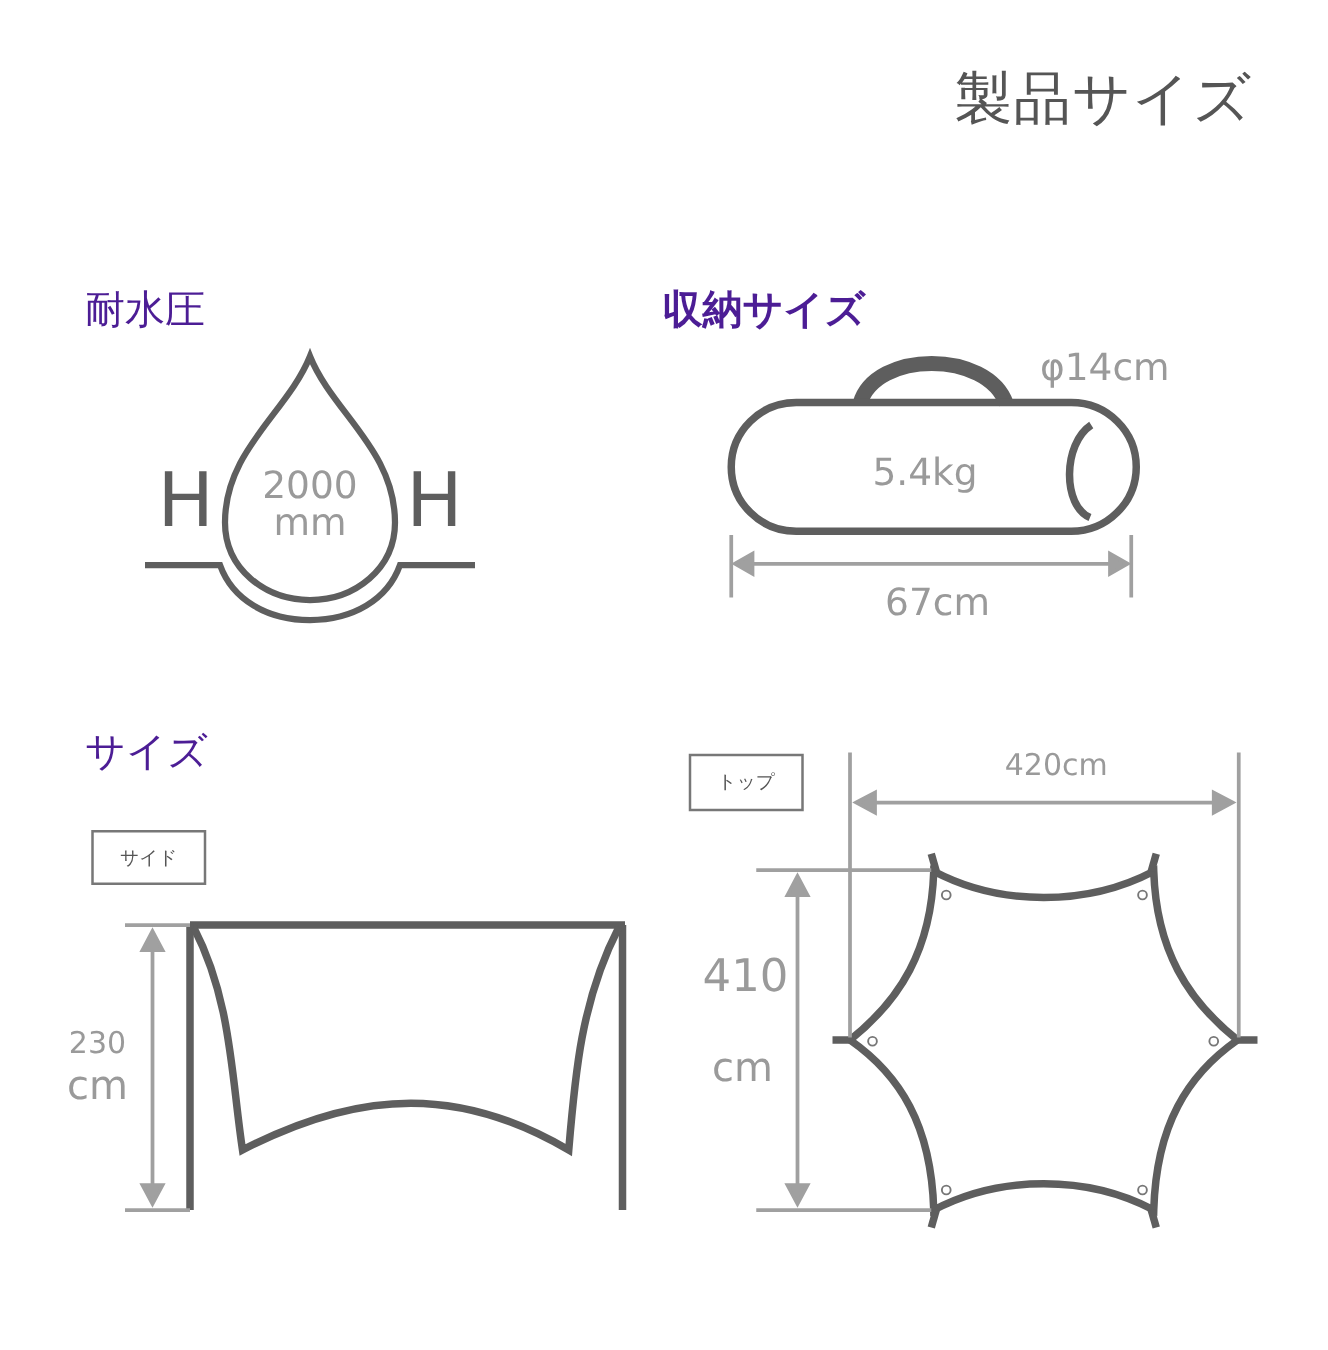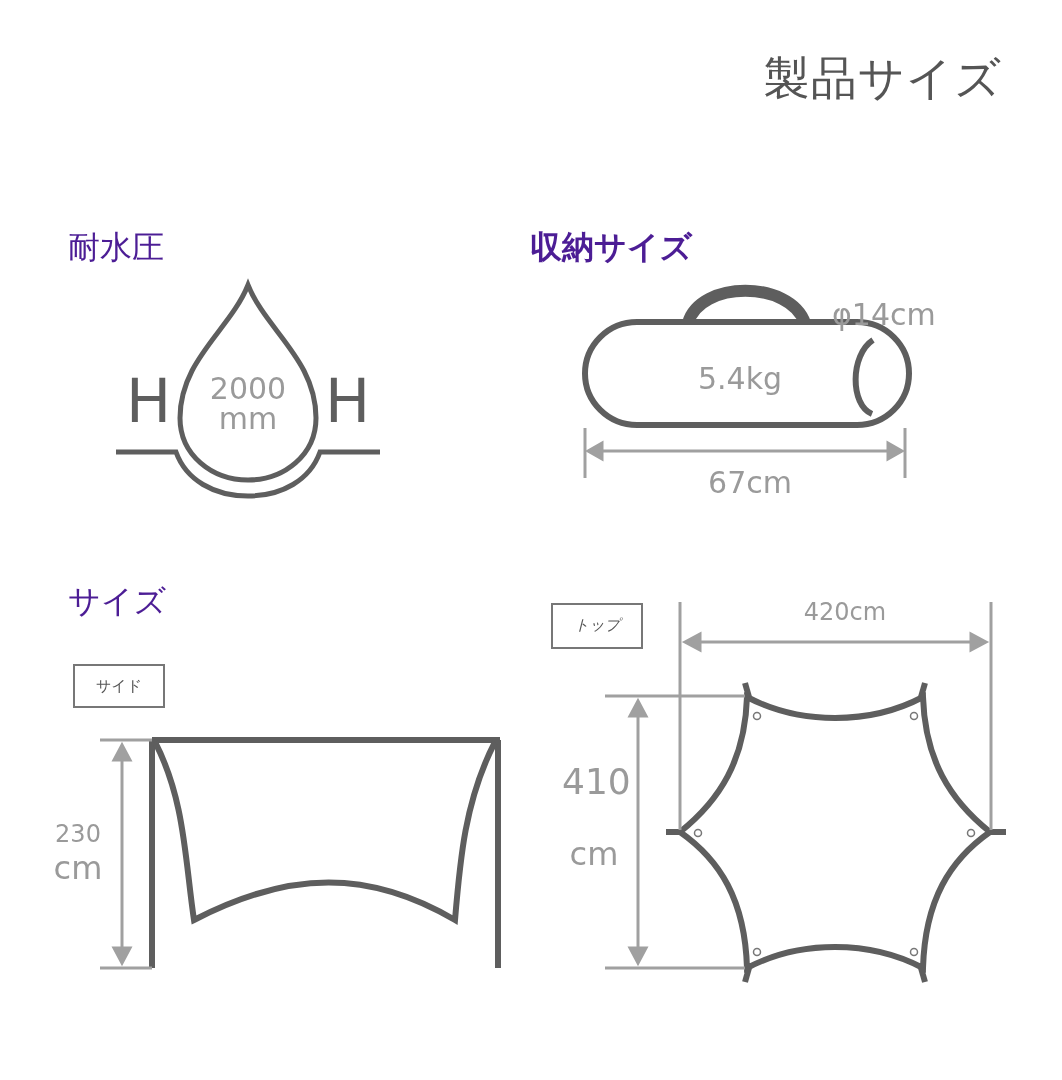--- a/index.html
+++ b/index.html
@@ -86,24 +86,24 @@
     <polygon points="638,701 630,716 646,716"></polygon>
     <polygon points="638,963 630,948 646,948"></polygon>
   </g>
 </svg>
 
 <div class="abs" style="left:126px; top:366px; font-size:60px; color:#5e5e5e;">H</div>
 <div class="abs" style="left:325px; top:366px; font-size:60px; color:#5e5e5e;">H</div>
 <div class="abs dim" style="left:198px; top:374px; width:100px;">2000</div>
 <div class="abs dim" style="left:198px; top:404px; width:100px;">mm</div>
 
-<div class="abs dim" style="left:832px; top:280px; font-size:30px;margin-top:20px;">φ14cm</div>
+<div class="abs dim" style="left:832px; top:280px; font-size:30px;">φ14cm</div>
 <div class="abs dim" style="left:680px; top:364px; width:120px;">5.4kg</div>
 <div class="abs dim" style="left:690px; top:468px; width:120px;">67cm</div>
 
 <div class="abs tag" style="left:73px; top:664px; width:88px; height:40px;">サイド</div>
 <div class="abs dim" style="left:48px; top:822px; width:60px; font-size:24px;">230</div>
 <div class="abs dim" style="left:48px; top:852px; width:60px; font-size:32px;">cm</div>
 
-<div class="abs tag" style="left:551px; top:603px; width:88px; height:42px;font-style:italic;">トップ</div>
+<div class="abs tag" style="left:551px; top:603px; width:88px; height:42px;">トップ</div>
 <div class="abs dim" style="left:780px; top:600px; width:130px; font-size:24px;">420cm</div>
 <div class="abs dim" style="left:562px; top:764px; width:64px; font-size:36px;">410</div>
 <div class="abs dim" style="left:562px; top:838px; width:64px; font-size:32px;">cm</div>
 
 </body></html>

